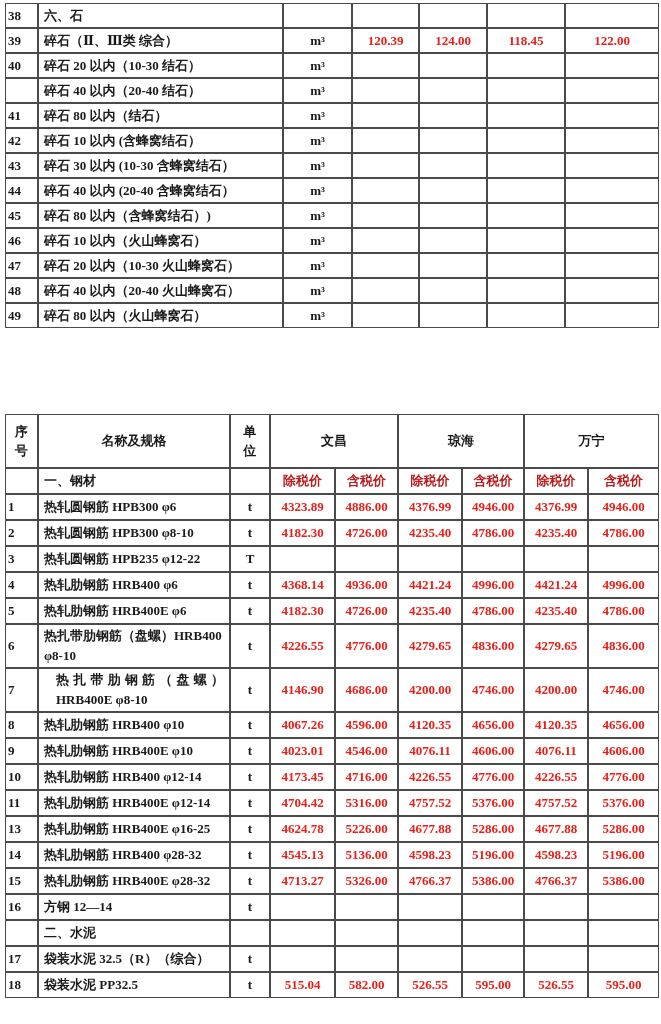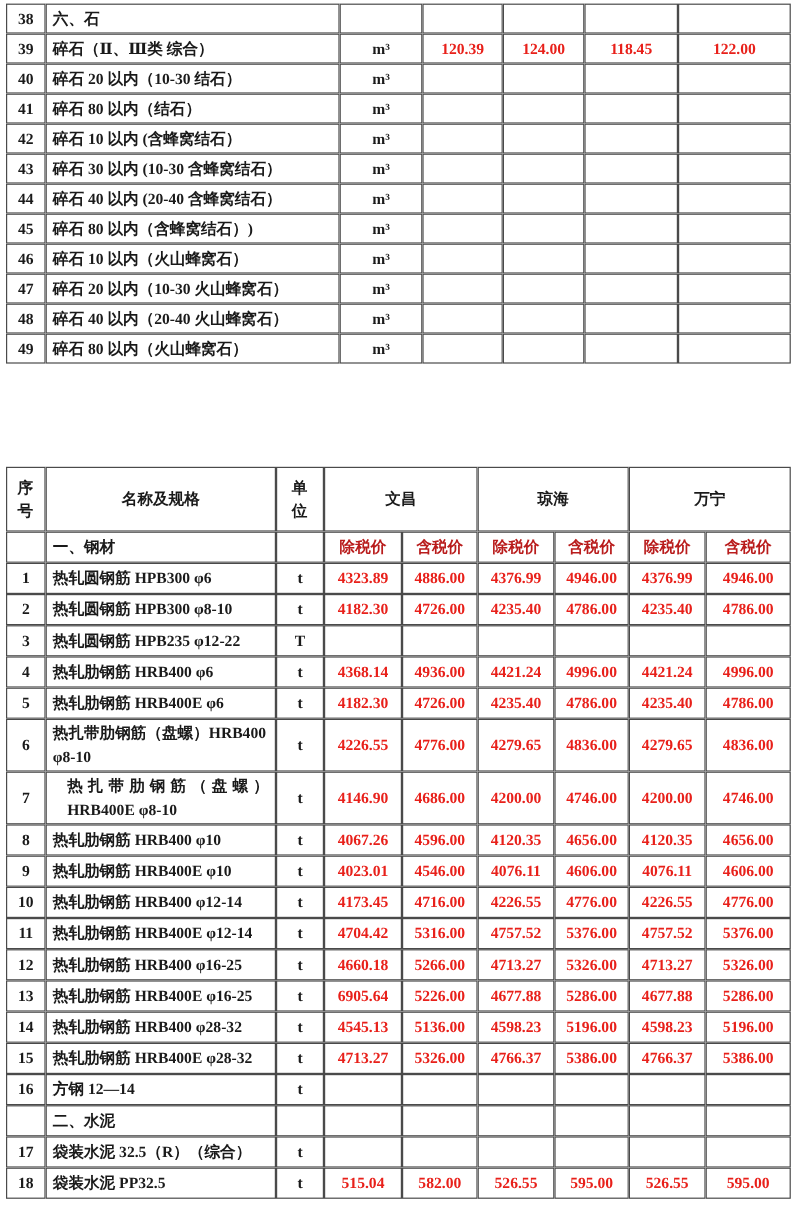--- a/index.html
+++ b/index.html
@@ -29,21 +29,21 @@
     vertical-align: middle;
     background: #fff;
   }
   .t1 { width: 654px; margin-top: 3px; }
   .t2 { width: 654px; margin-top: 86px; }
 
   .t1 td { height: 21px; }
   .t2 td { height: 22px; }
   .t2 tr.hdr-row td { height: 50px; }
 
-  .numc  { text-align: center; padding: 1px 2px; }
+  .numc  { text-align: left; padding: 1px 2px; }
   .namec { text-align: left; }
   .unitc { text-align: center; padding: 1px 2px; }
   .valc  { text-align: center; color: var(--red); }
   .valc.black { color: #b91c1c; }
   .just { text-align: justify; padding-left: 17px; }
 
   .hdrc { text-align: center; }
   .vert { display: inline-block; width: 1.05em; line-height: 19px; text-align: left; }
 </style>
 </head>
@@ -76,20 +76,29 @@
           <td class="namec">碎石（Ⅱ、Ⅲ类 综合）</td>
           <td class="unitc">m³</td>
           <td class="valc">120.39</td>
           <td class="valc">124.00</td>
           <td class="valc">118.45</td>
           <td class="valc">122.00</td>
         </tr>
         <tr>
           <td class="numc">40</td>
           <td class="namec">碎石 20 以内（10-30 结石）</td>
+          <td class="unitc">m³</td>
+          <td class="valc"></td>
+          <td class="valc"></td>
+          <td class="valc"></td>
+          <td class="valc"></td>
+        </tr>
+        <tr>
+          <td class="numc"></td>
+          <td class="namec">碎石 40 以内（20-40 结石）</td>
           <td class="unitc">m³</td>
           <td class="valc"></td>
           <td class="valc"></td>
           <td class="valc"></td>
           <td class="valc"></td>
         </tr>
         <tr>
           <td class="numc">41</td>
           <td class="namec">碎石 80 以内（结石）</td>
           <td class="unitc">m³</td>
@@ -321,35 +330,24 @@
           <td class="namec">热轧肋钢筋 HRB400E φ12-14</td>
           <td class="unitc">t</td>
           <td class="valc">4704.42</td>
           <td class="valc">5316.00</td>
           <td class="valc">4757.52</td>
           <td class="valc">5376.00</td>
           <td class="valc">4757.52</td>
           <td class="valc">5376.00</td>
         </tr>
         <tr>
-          <td class="numc">12</td>
-          <td class="namec">热轧肋钢筋 HRB400 φ16-25</td>
-          <td class="unitc">t</td>
-          <td class="valc">4660.18</td>
-          <td class="valc">5266.00</td>
-          <td class="valc">4713.27</td>
-          <td class="valc">5326.00</td>
-          <td class="valc">4713.27</td>
-          <td class="valc">5326.00</td>
-        </tr>
-        <tr>
           <td class="numc">13</td>
           <td class="namec">热轧肋钢筋 HRB400E φ16-25</td>
           <td class="unitc">t</td>
-          <td class="valc">6905.64</td>
+          <td class="valc">4624.78</td>
           <td class="valc">5226.00</td>
           <td class="valc">4677.88</td>
           <td class="valc">5286.00</td>
           <td class="valc">4677.88</td>
           <td class="valc">5286.00</td>
         </tr>
         <tr>
           <td class="numc">14</td>
           <td class="namec">热轧肋钢筋 HRB400 φ28-32</td>
           <td class="unitc">t</td>

